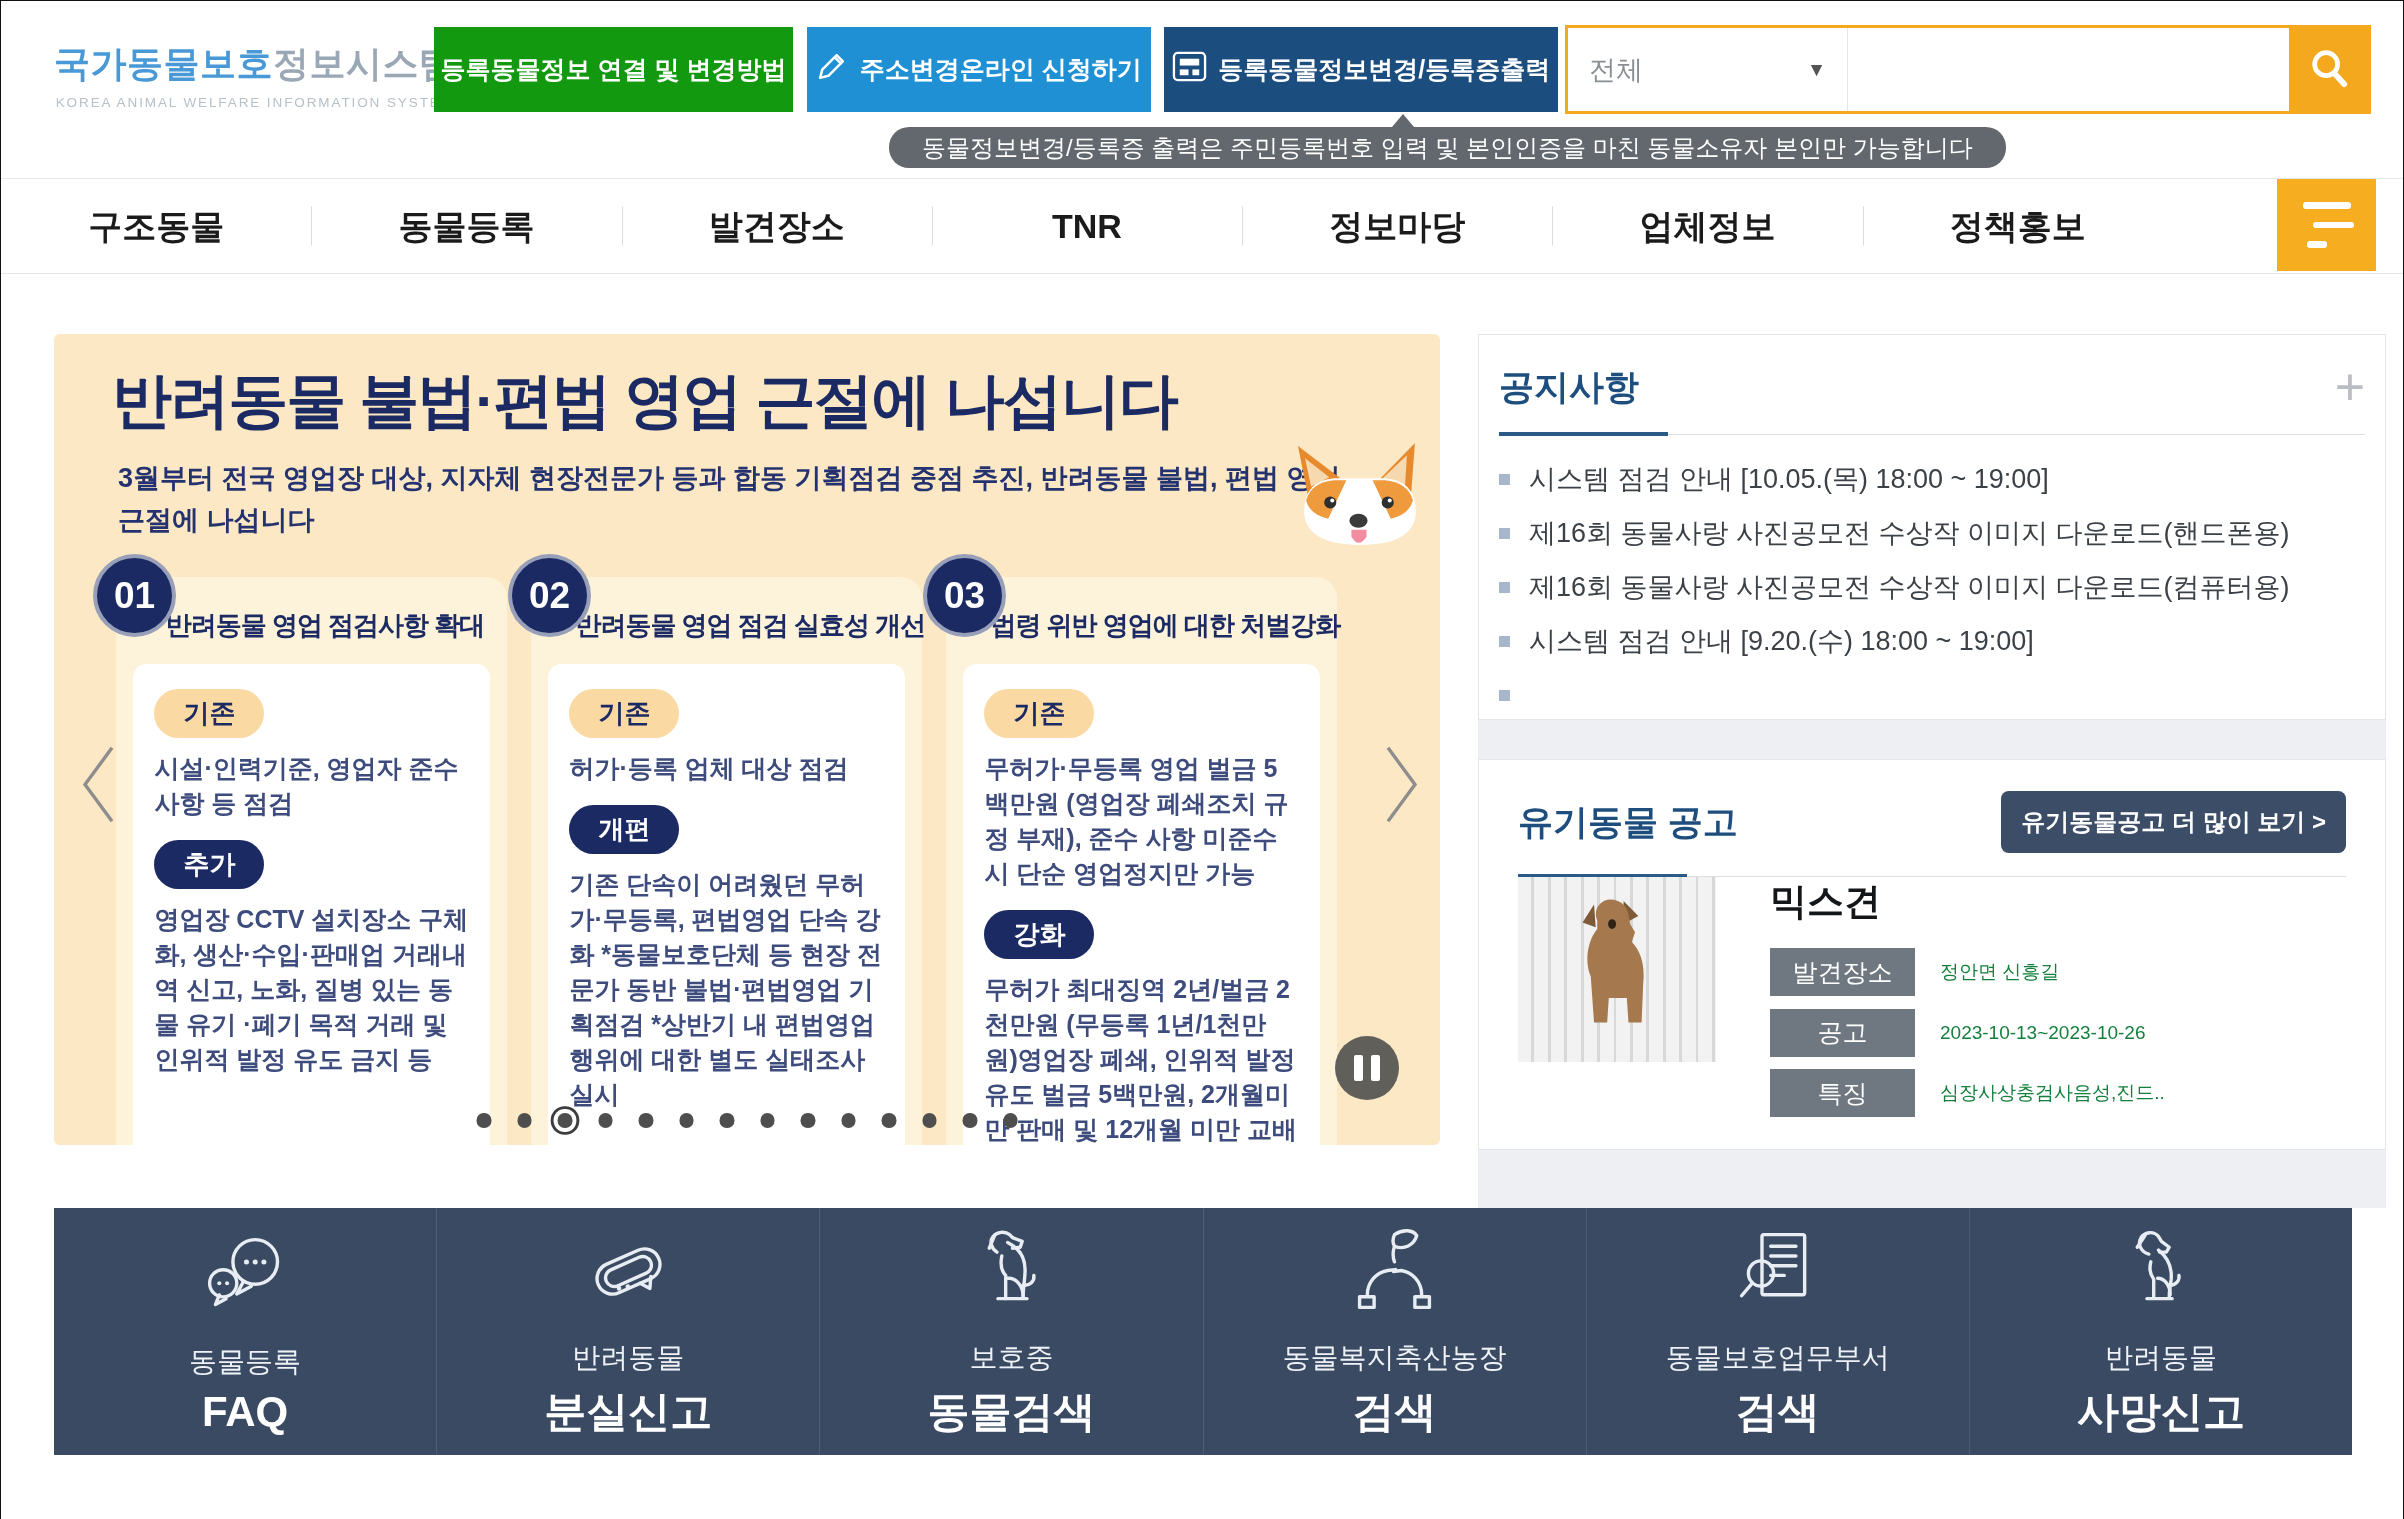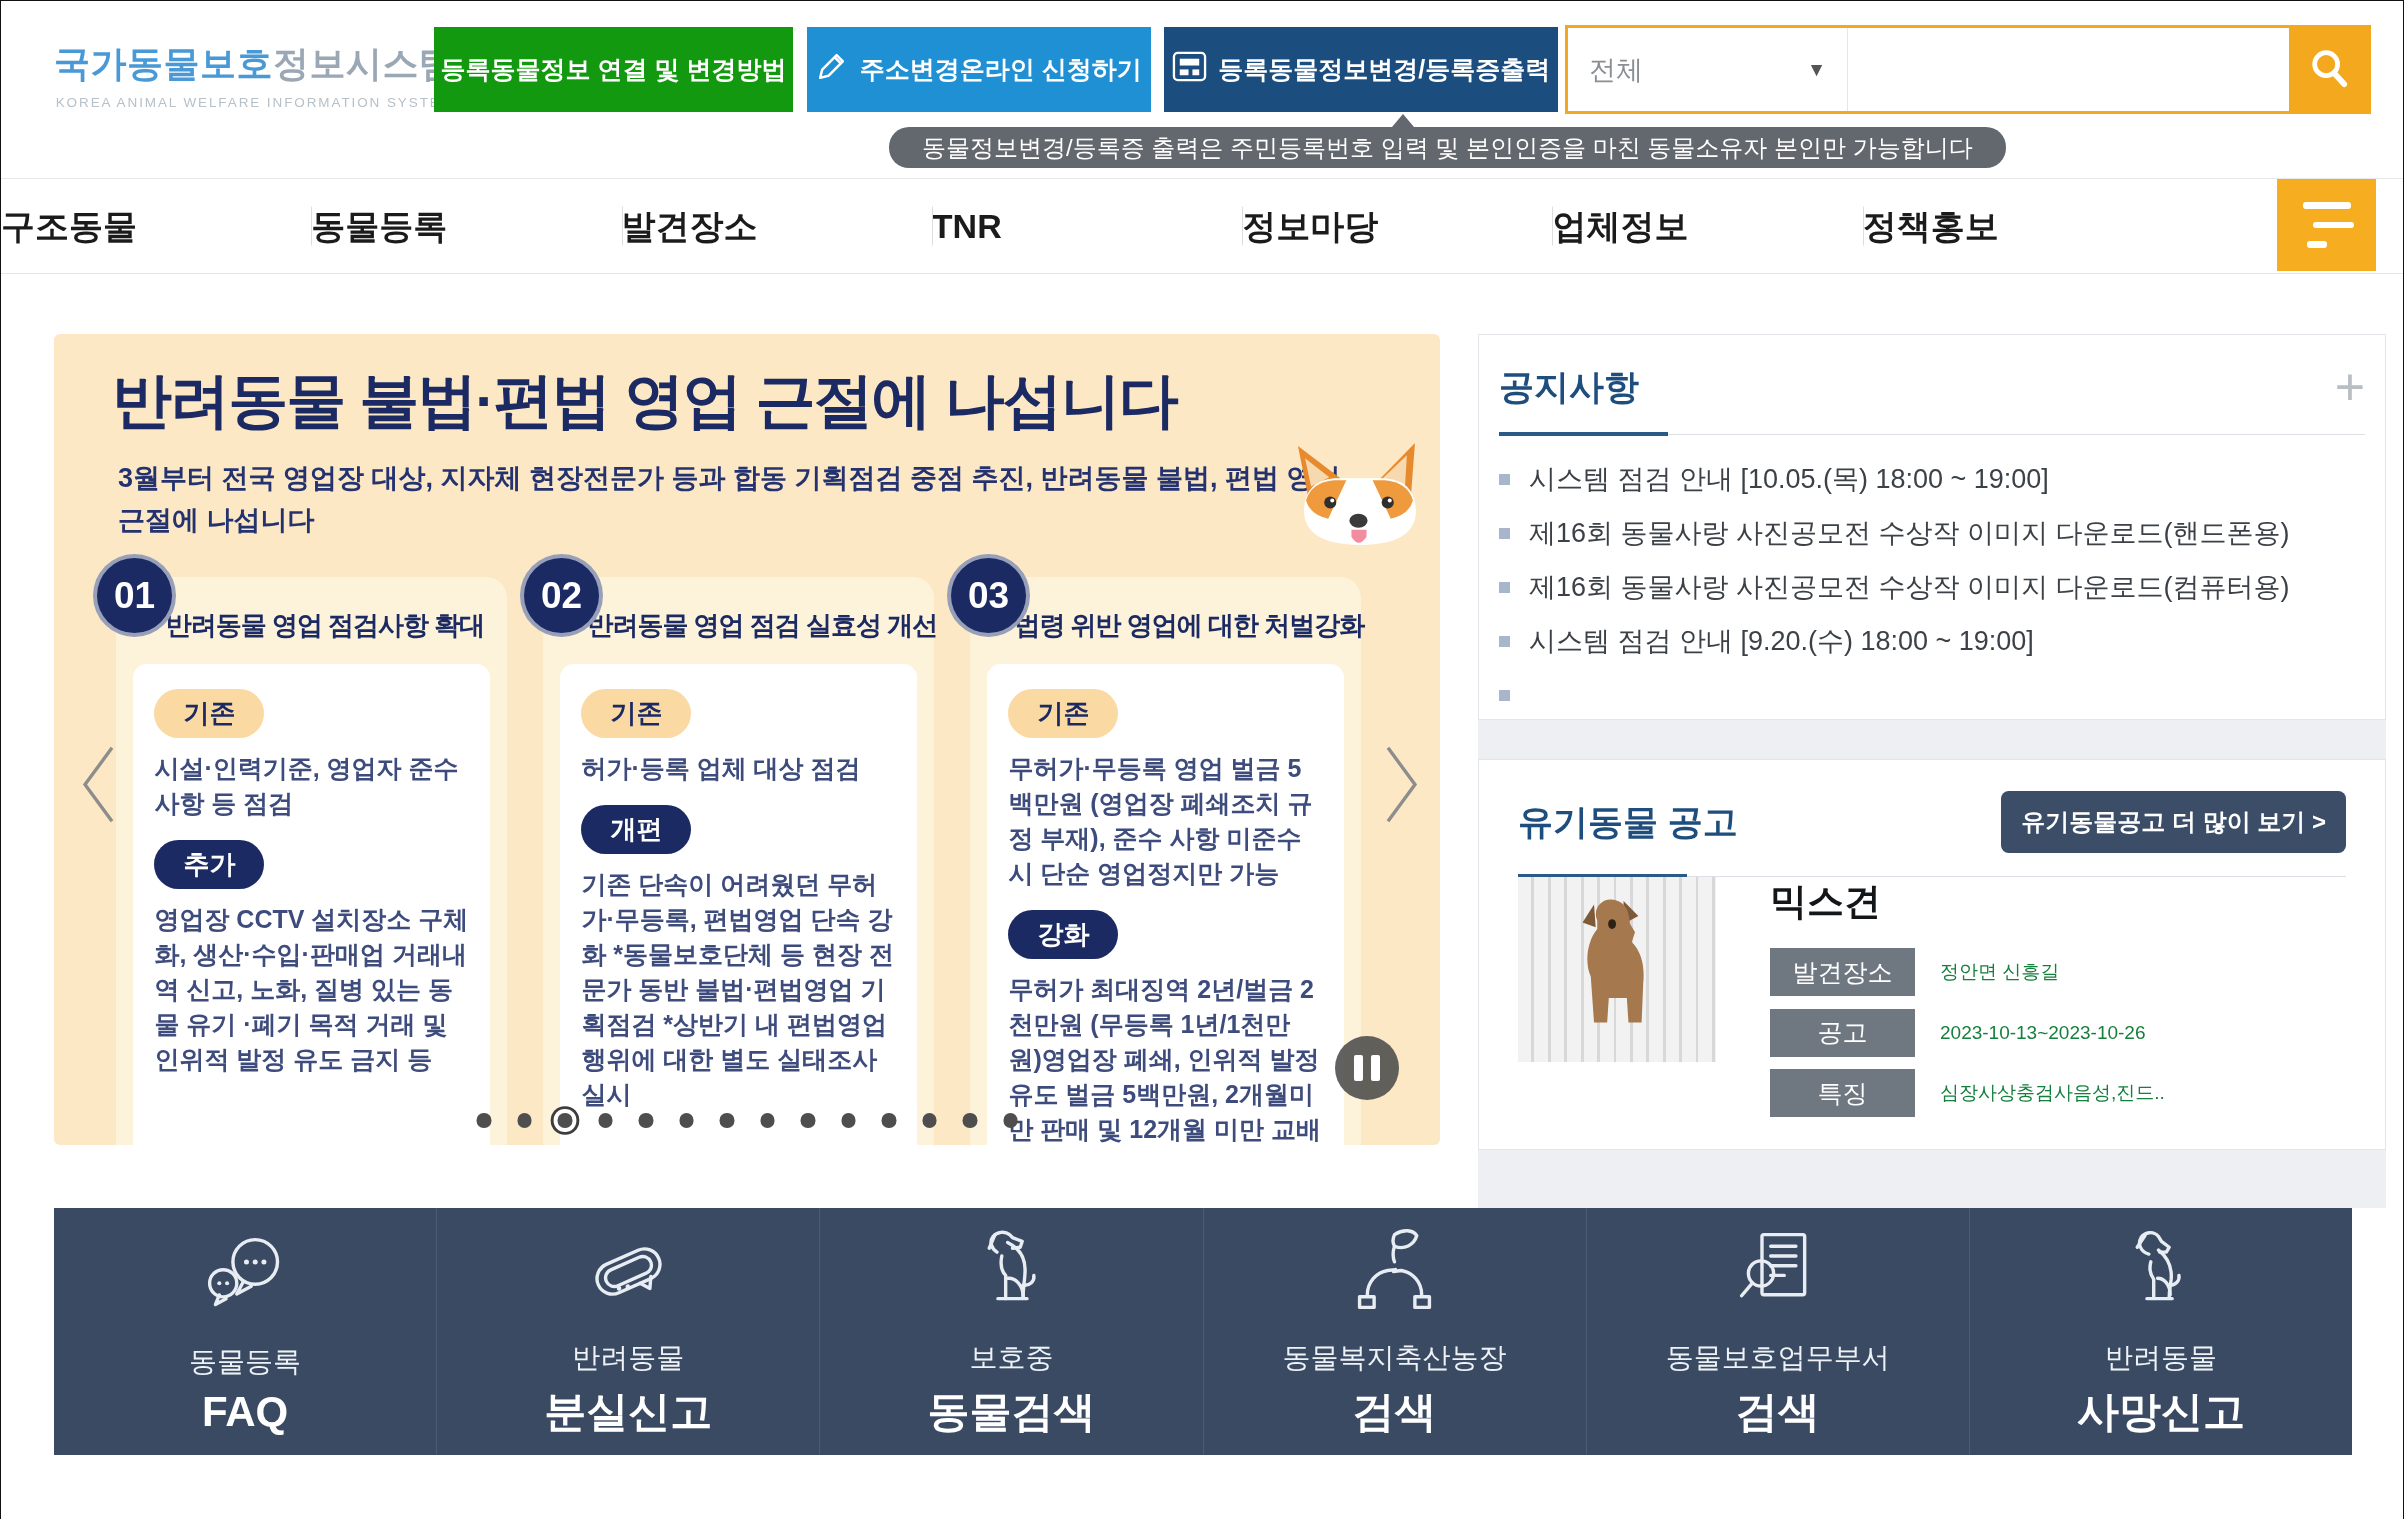--- a/index.html
+++ b/index.html
@@ -29,39 +29,39 @@
   .search-select{width:237px;display:flex;align-items:center;justify-content:space-between;padding:4px 21px;
           color:#8a8f95;font-size:27px;border-right:1px solid #e3e6ea;cursor:pointer;}
   .search-caret{font-size:19.3px;color:#555;}
   .search-input{flex:1;border:none;outline:none;font-size:27px;padding:0 19.3px;font-family:inherit;}
   .search-btn{width:79px;background:var(--search_accent,#f3a81e);display:flex;align-items:center;justify-content:center;cursor:pointer;border:none;}
 
   
   .nav{position:absolute;left:0;top:177px;width:100%;height:94px;background:#fff;
        border-top:1px solid #e8e8e8;border-bottom:1px solid #e6e6e6;display:flex;align-items:center;}
   .nav-items{display:flex;width:2172px;height:100%;align-items:center;}
-  .nav-item{flex:1;font-size:34px;font-weight:700;color:#1b1b1b;position:relative;cursor:pointer;line-height:92px;}
+  .nav-item{flex:1;text-align:center;font-size:34px;font-weight:700;color:#1b1b1b;position:relative;cursor:pointer;line-height:92px;}
   .nav-item + .nav-item::before{content:'';position:absolute;left:0;top:50%;transform:translateY(-50%);
        width:1px;height:39px;background:#ddd;}
   .hamburger{position:absolute;right:27px;top:0;width:99px;height:92px;background:var(--hamburger,#f6ad20);
        display:flex;flex-direction:column;align-items:center;justify-content:center;gap:12.6px;cursor:pointer;}
   .hamburger i{display:block;height:6.8px;background:#fff;border-radius:2.9px;}
   .hamburger .b1{width:48px;}
   .hamburger .b2{width:41px;margin-left:13.5px;}
   .hamburger .b3{width:19.3px;margin-right:19.3px;}
 
   
   .banner{position:absolute;left:53px;top:333px;width:1386px;height:811px;background:var(--banner_bg,#fce8c5);
           border-radius:5.8px;overflow:hidden;}
   .banner-title{position:absolute;left:58px;top:27px;font-size:60px;font-weight:800;color:var(--navy,#1b2a63);
           letter-spacing:-1.9px;white-space:nowrap;}
   .banner-sub{position:absolute;left:64px;top:124px;width:1246px;font-size:27px;font-weight:600;
           color:#24336f;line-height:1.55;}
   .corgi{position:absolute;left:1234px;top:104px;}
-  .cards{position:absolute;left:62px;top:243px;display:flex;gap:36px;align-items:stretch;}
+  .cards{position:absolute;left:62px;top:243px;display:flex;gap:24px;align-items:stretch;}
   .card{position:relative;width:391px;box-sizing:border-box;background:var(--card_bg,#fdf2da);
         border-radius:21px;padding:31px 17.4px 17.4px;display:flex;flex-direction:column;min-height:488px;}
   .card-num{position:absolute;left:-23px;top:-23px;width:83px;height:83px;border-radius:50%;
         background:var(--navy,#1b2a63);color:#fff;font-size:37px;font-weight:700;display:flex;
         align-items:center;justify-content:center;border:4.8px solid rgba(255,255,255,0.55);box-sizing:border-box;}
   .card-title{text-align:center;color:var(--navy,#1b2a63);font-size:26px;font-weight:800;letter-spacing:-1px;
         margin:0 0 21px 27px;white-space:nowrap;}
   .card-body{background:#fff;border-radius:13.5px;padding:25px 21px;flex:1;}
   .pill{display:inline-block;border-radius:965px;padding:6.8px 29px;font-size:26px;font-weight:800;}
   .pill-light{background:var(--pill_light,#fbd9a2);color:var(--navy,#1b2a63);}

